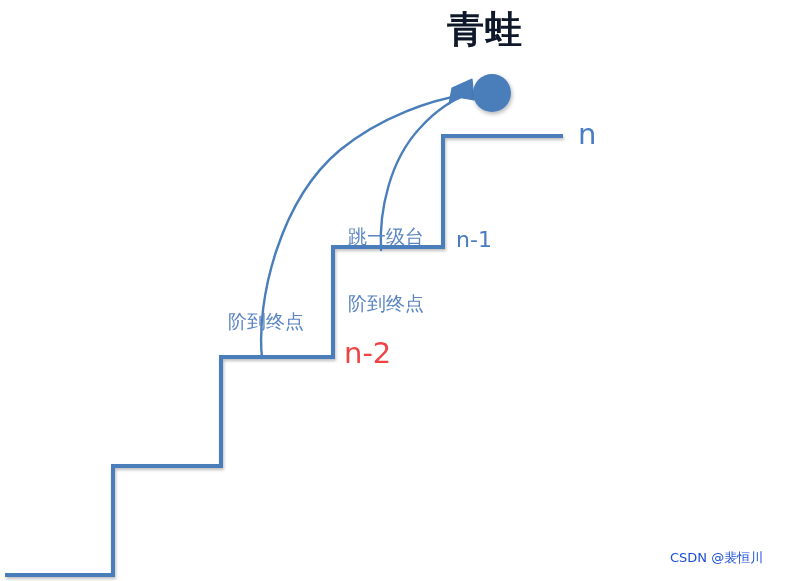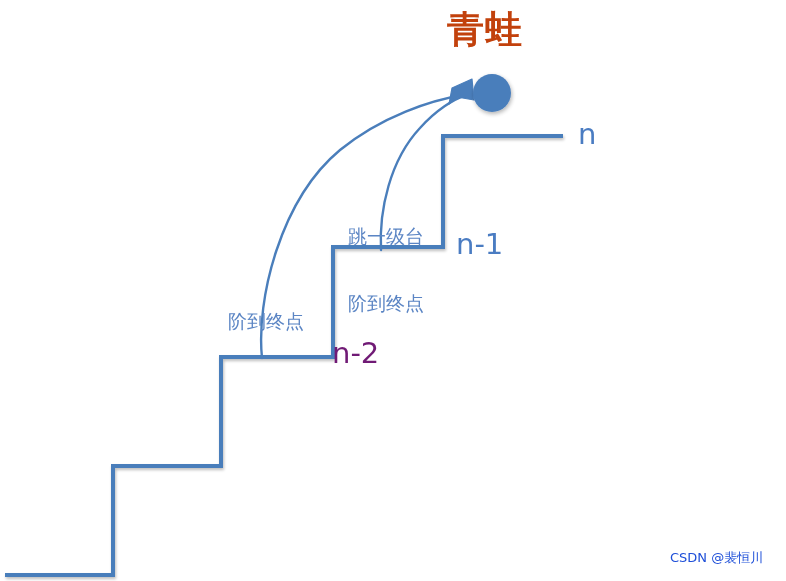--- a/index.html
+++ b/index.html
@@ -29,43 +29,43 @@
     position: absolute;
     white-space: pre;
     line-height: 1.18;
     -webkit-font-smoothing: antialiased;
   }
   #frog-title {
     left: 447px;
     top: 8px;
     font-size: 37px;
     font-weight: 700;
-    color: #c2410c;
+    color: #0f172a;
     letter-spacing: 1px;
   }
   #label-n {
     left: 578px;
     top: 117px;
     font-size: 29px;
     font-weight: 400;
     color: #4a7cc2;
   }
   #label-n-1 {
     left: 456px;
     top: 227px;
-    font-size: 29px;
+    font-size: 22px;
     font-weight: 400;
     color: #4a7cc2;
   }
   #label-n-2 {
-    left: 332px;
+    left: 344px;
     top: 336px;
     font-size: 29px;
     font-weight: 400;
-    color: #701a75;
+    color: #ef4444;
   }
   .annot {
     font-size: 19px;
     font-weight: 400;
     color: #5b85c4;
     text-align: center;
   }
   #annot-one-step {
     left: 336px;
     top: 180px;

